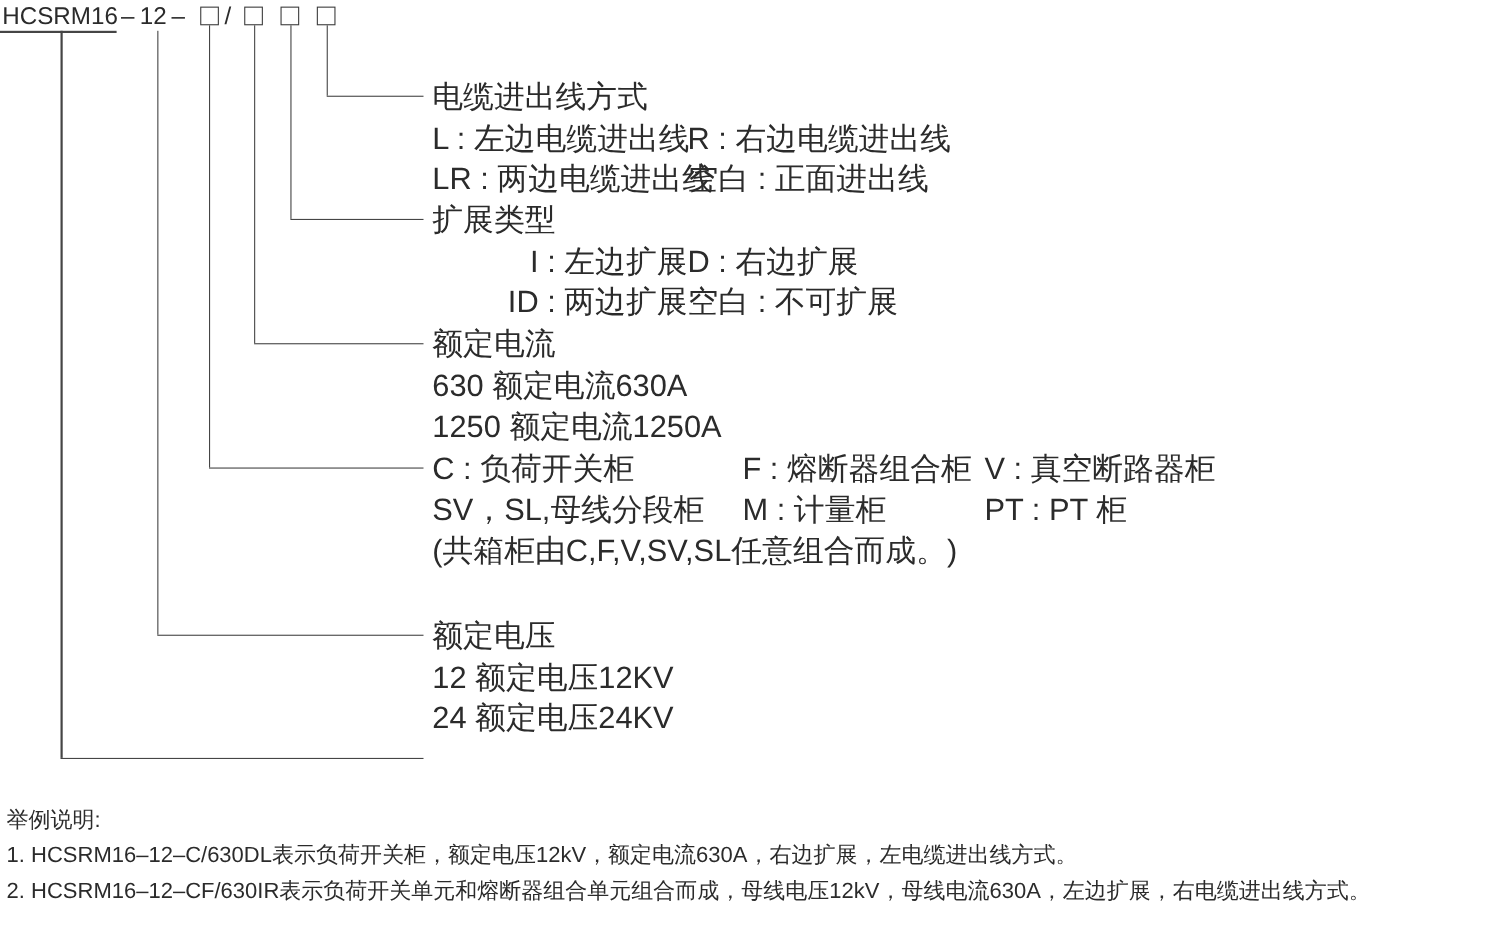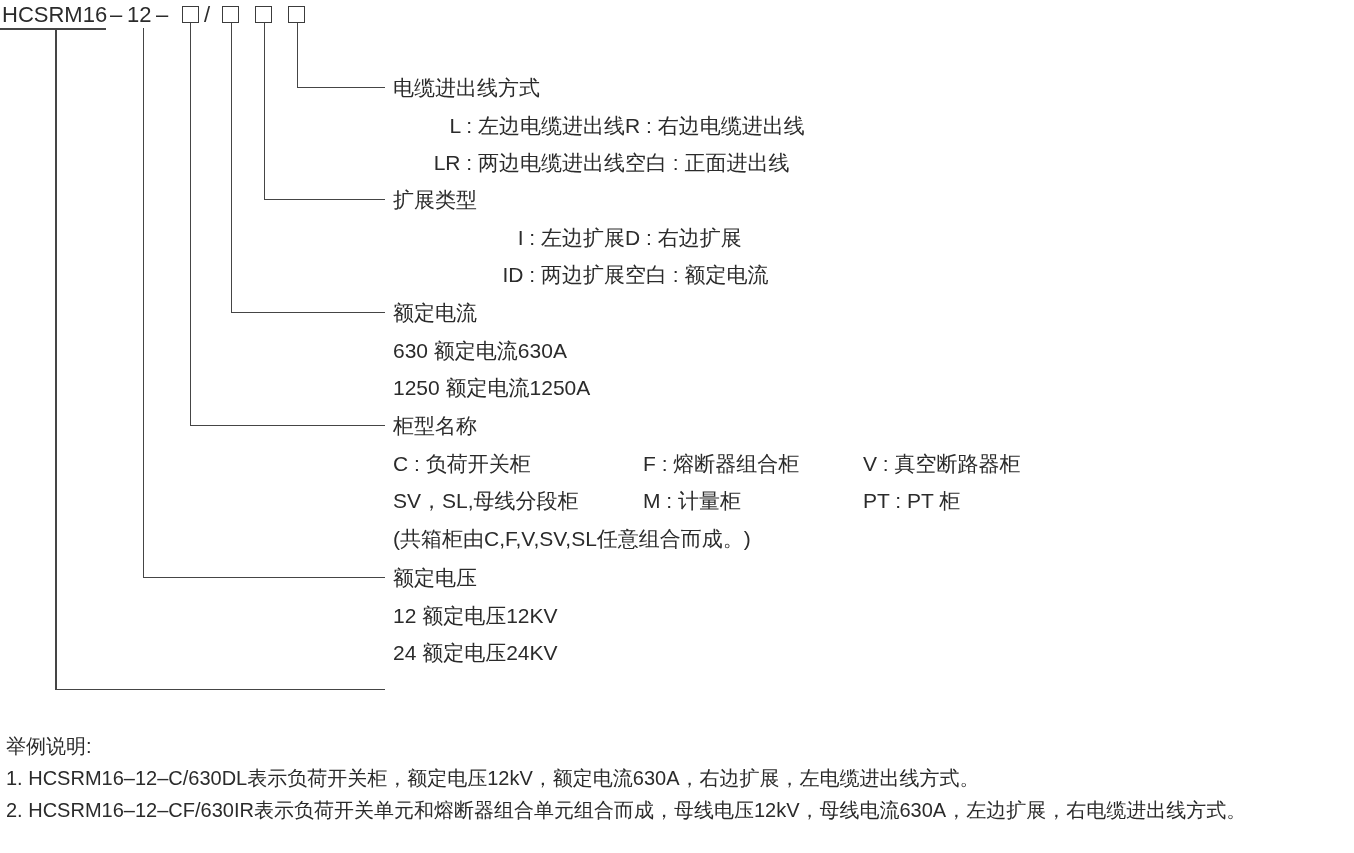--- a/index.html
+++ b/index.html
@@ -27,28 +27,28 @@
     height:17px;
     border:1.6px solid #3c3c3c;
     background:#ffffff;
   }
   .vline { position:absolute; width:1.6px; background:#454545; }
   .hline { position:absolute; height:1.6px; background:#454545; }
   .group {
     position:absolute;
     left:393px;
     width:955px;
-    font-size:21px;
+    font-size:28px;
     line-height:37.6px;
     white-space:nowrap;
     color:#2b2b2b;
   }
   .c232 { display:inline-block; width:232px;text-align:right; }
   .c250 { display:inline-block; width:250px; }
-  .c220 { display:inline-block; width:220px; }
+  .c220 { display:inline-block; width:220px;margin-left:32px; }
   .examples {
     position:absolute;
     left:6px;
     top:731px;
     width:1344px;
     font-size:20px;
     line-height:31.8px;
     color:#2b2b2b;
   }
   .example-item { padding-left:26px; text-indent:-26px; }
@@ -93,36 +93,35 @@
       <span class="c232">LR : 两边电缆进出线</span><span>空白 : 正面进出线</span>
     </div>
   </div>
 
   <div class="group" style="top:181px">
     <div>扩展类型</div>
     <div>
       <span class="c232">I : 左边扩展</span><span>D : 右边扩展</span>
     </div>
     <div>
-      <span class="c232">ID : 两边扩展</span><span>空白 : 额定电流</span>
+      <span class="c232">ID : 两边扩展</span><span>空白 : 不可扩展</span>
     </div>
   </div>
 
   <div class="group" style="top:294px">
     <div>额定电流</div>
     <div>
       <span>630 额定电流630A</span>
     </div>
     <div>
       <span>1250 额定电流1250A</span>
     </div>
   </div>
 
   <div class="group" style="top:407px">
-    <div>柜型名称</div>
     <div>
       <span class="c250">C : 负荷开关柜</span><span class="c220">F : 熔断器组合柜</span><span>V : 真空断路器柜</span>
     </div>
     <div>
       <span class="c250">SV，SL,母线分段柜</span><span class="c220">M : 计量柜</span><span>PT : PT 柜</span>
     </div>
     <div>
       <span>(共箱柜由C,F,V,SV,SL任意组合而成。)</span>
     </div>
   </div>

